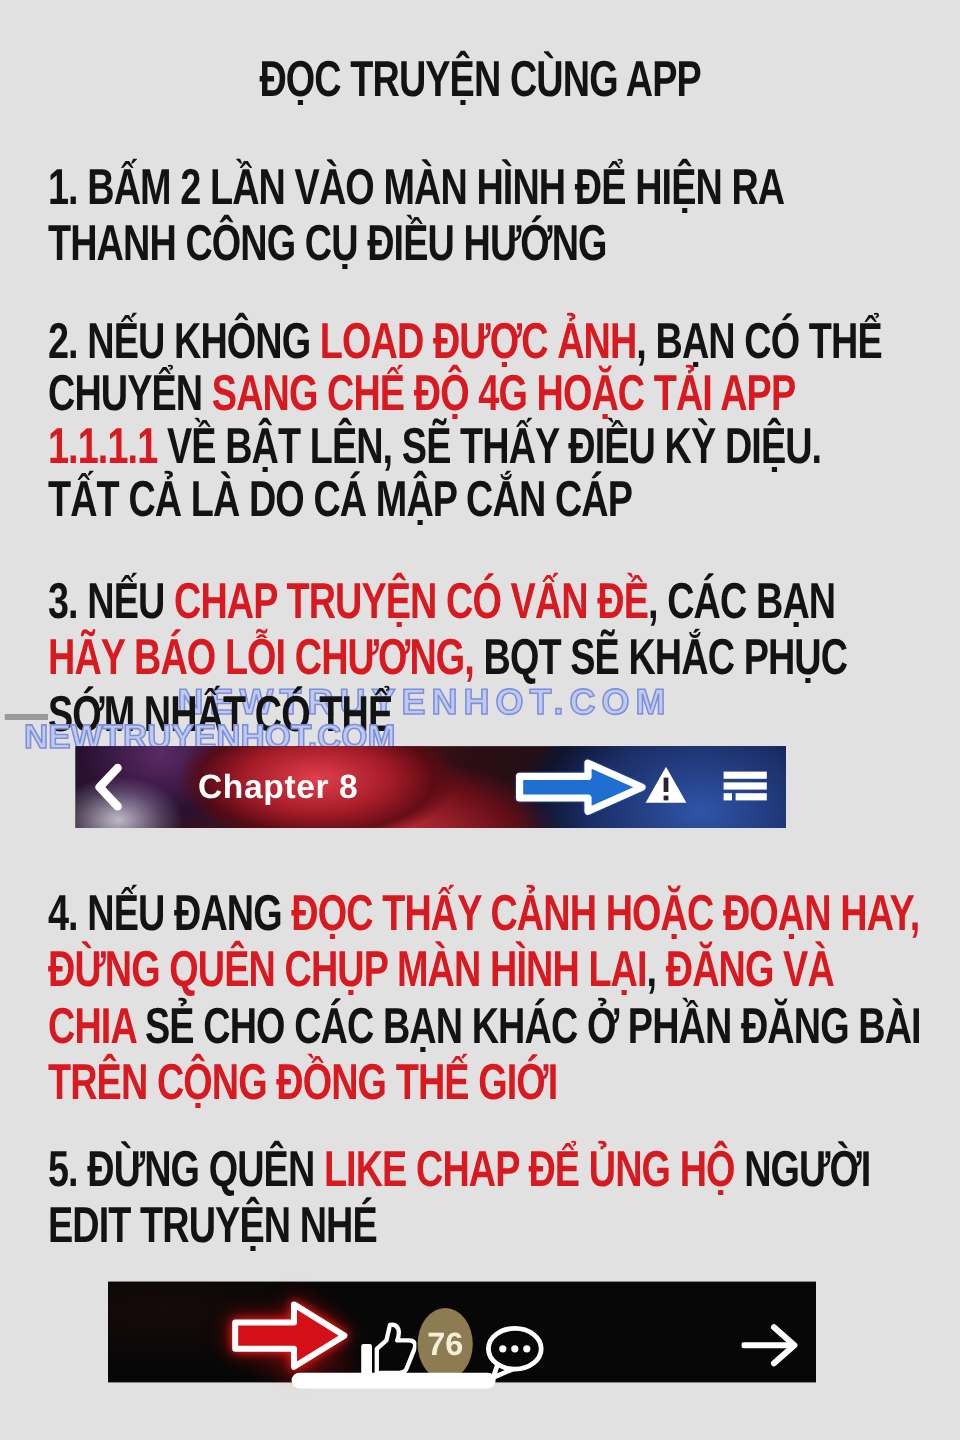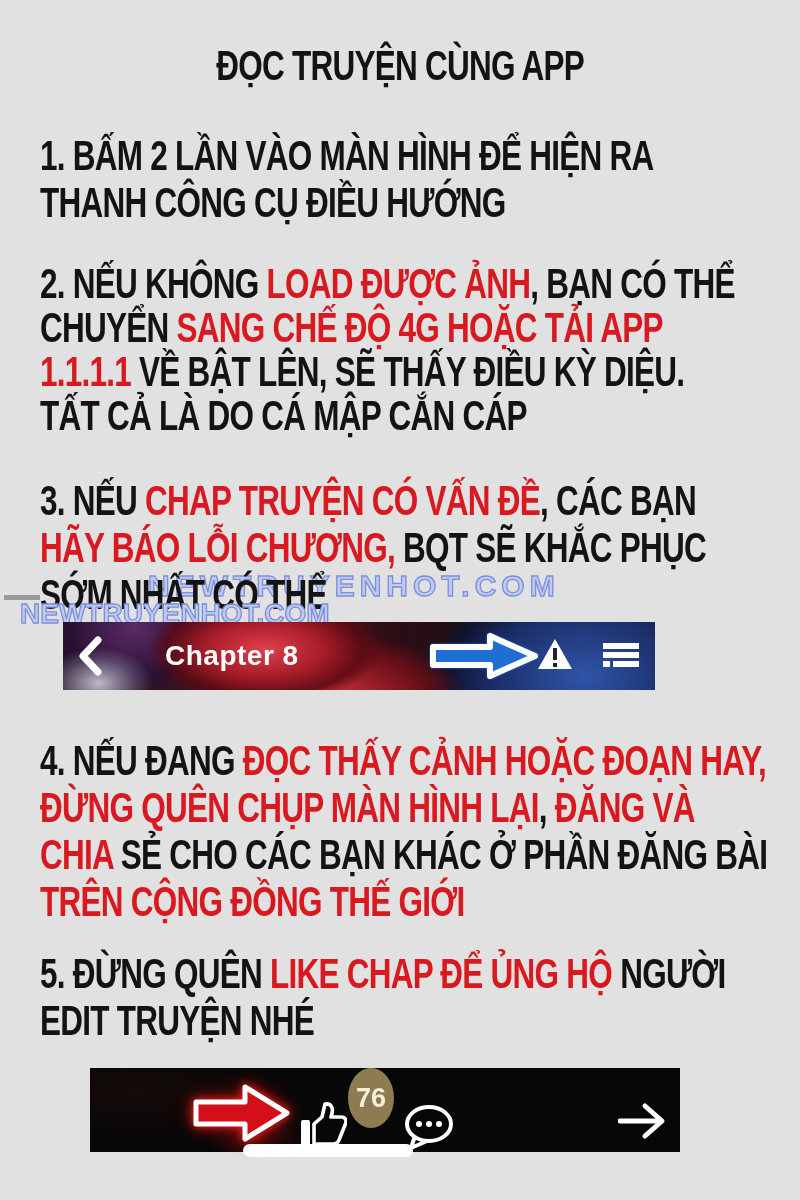--- a/index.html
+++ b/index.html
@@ -76,21 +76,21 @@
     z-index:4;
     background-color:#070707;
     background-image:
       radial-gradient(ellipse 70px 35px at 28% 85%, rgba(150,15,15,.40) 0%, transparent 70%),
       radial-gradient(ellipse 200px 60px at 8% 30%, rgba(35,12,12,.55) 0%, transparent 75%);
   }
   .red-arrow{position:absolute;left:100px;top:12px;
     filter:drop-shadow(0 0 4px rgba(255,40,40,.95)) drop-shadow(0 0 9px rgba(255,0,0,.6));}
   .thumb{position:absolute;left:207px;top:30px;}
   .badge{
-    position:absolute;left:258px;top:0;width:46px;height:60px;
+    position:absolute;left:258px;top:22px;width:46px;height:60px;
     background:var(--badge,#8d7b52);border-radius:50%;
     display:flex;align-items:center;justify-content:center;
     color:#f6efd8;font-size:27px;font-weight:bold;
   }
   .bubble{position:absolute;left:313px;top:36px;}
   .next-arrow{position:absolute;left:528px;top:34px;}
   .pill{
     position:absolute;left:153px;top:76px;width:170px;height:13px;
     background:#fff;border-radius:7px;
   }

